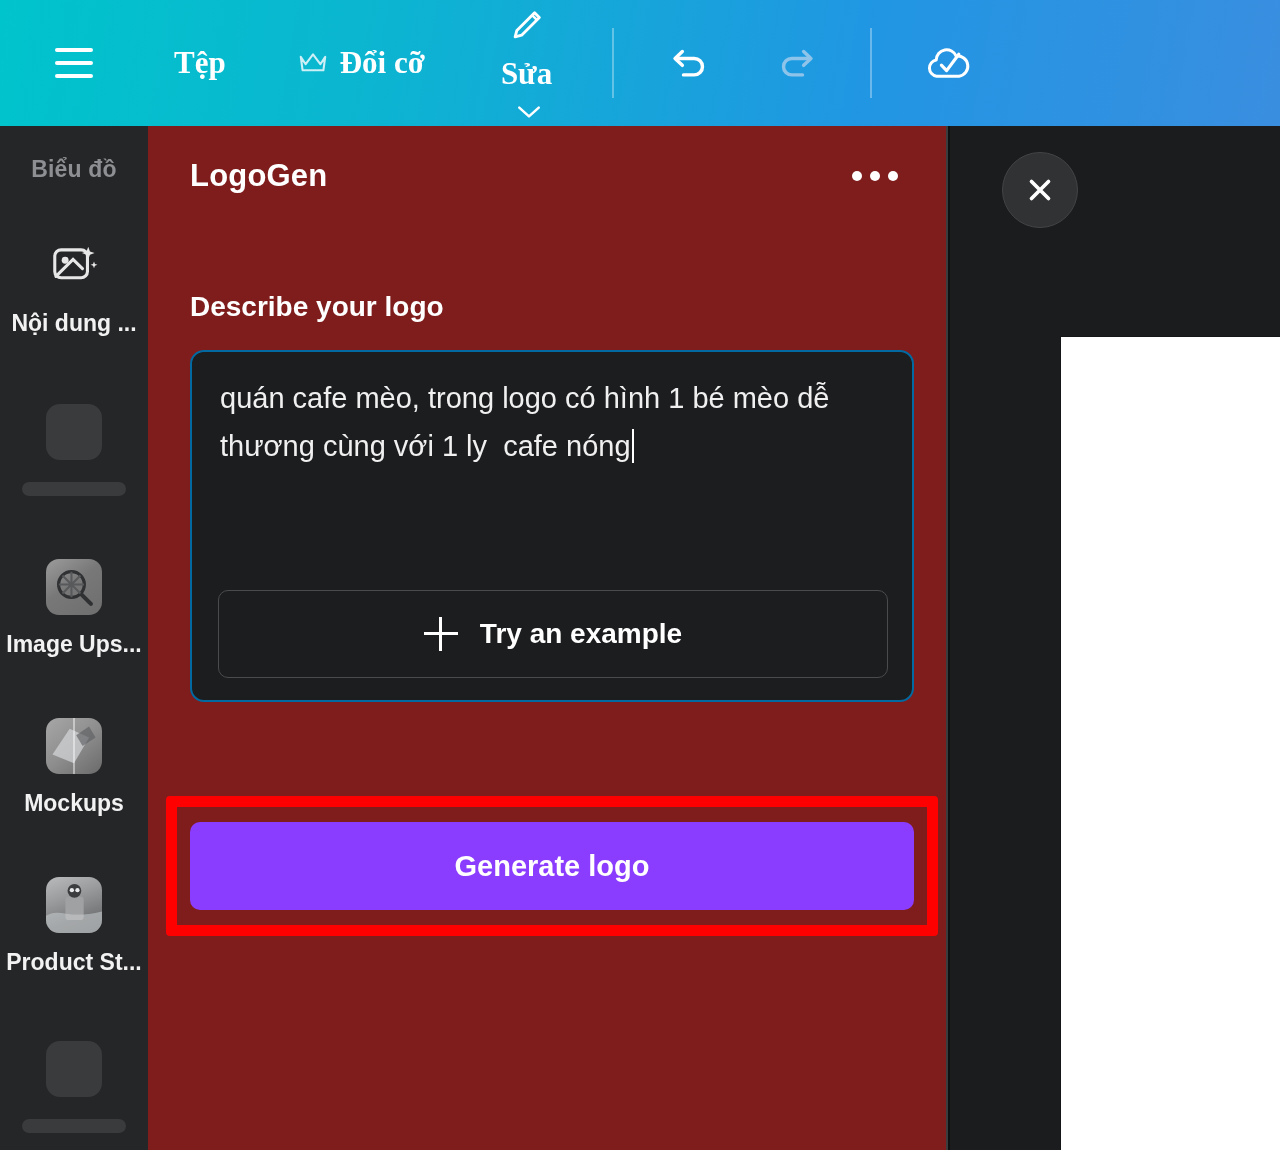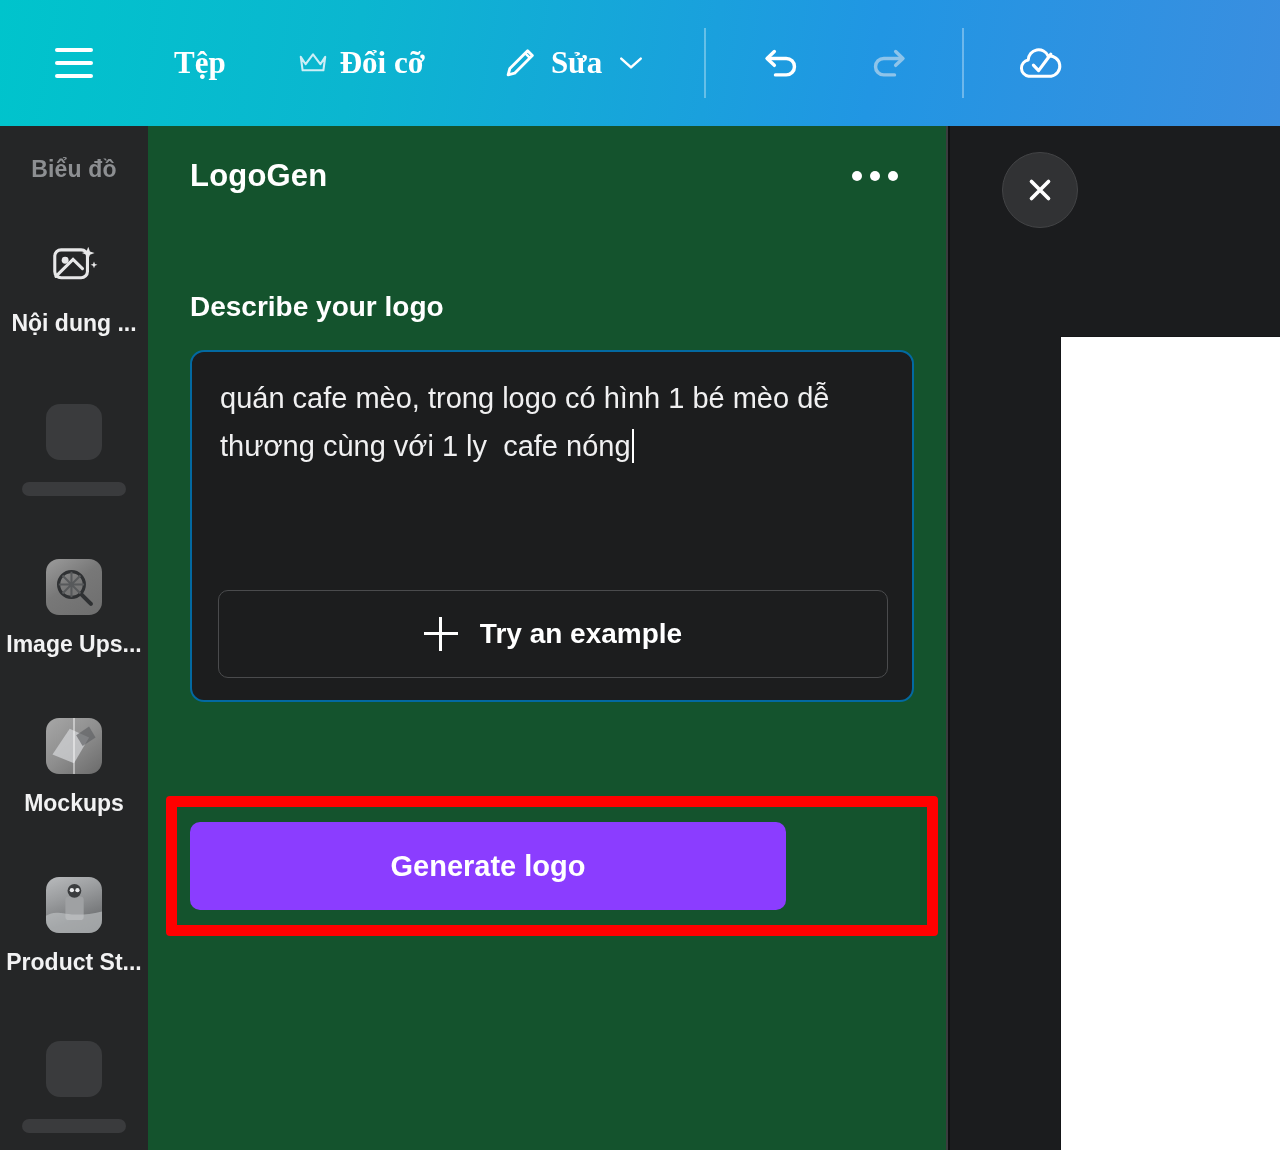--- a/index.html
+++ b/index.html
@@ -24,21 +24,21 @@
   }
   .tb-hamburger span { display:block; width: 38px; height: 4px; background:#fff; border-radius: 2px; }
 
   .tb-item {
     display: flex; align-items: center; gap: 12px;
     color: #fff; font-size: 31px; font-weight: 700;
     cursor: pointer; white-space: nowrap;
   }
   .tb-tep { margin-left: 72px; }
   .tb-doico { margin-left: 72px; }
-  .tb-sua { margin-left: 76px; font-weight: 600; }
+  .tb-sua { margin-left: 76px; font-weight: 600; flex-direction: column; }
 
   .crown { width: 30px; height: 22px; display:block; }
   .pencil { width: 38px; height: 38px; display:block; }
   .chev { width: 26px; height: 16px; display:block; margin-left: 4px; }
 
   .tb-divider {
     width: 2px; height: 70px; background: rgba(255,255,255,0.33);
     margin-left: 60px; margin-right: 0;
   }
   .tb-icon-btn {
@@ -94,21 +94,21 @@
   }
   .prodstudio-icon {
     width: 56px; height: 56px; border-radius: 13px;
     background: linear-gradient(160deg,#b9bbbd 0%,#9a9c9e 35%,#77797b 70%,#6a6c6e 100%);
     position: relative; overflow: hidden;
   }
 
   
   .panel {
     position: absolute; left: 148px; top: 126px; width: 800px; height: 1024px;
-    background: #14532d;
+    background: #7f1d1d;
     border-right: 2px solid #3b3c3e;
   }
   .panel-header {
     position: absolute; left: 0; top: 0; width: 798px; height: 100px;
     display: flex; align-items: center; justify-content: space-between;
     padding: 0 42px 0 42px;
   }
   .panel-title { color: #fff; font-size: 31px; font-weight: 700; letter-spacing: .2px; }
   .panel-more {
     display: flex; align-items: center; gap: 8px; cursor: pointer;
@@ -158,21 +158,21 @@
 
   
   .redbox {
     position: absolute; left: 166px; top: 796px;
     width: 772px; height: 140px;
     border: 11px solid #ff0000;
     border-radius: 4px;
   }
   .gen-btn {
     position: absolute; left: 190px; top: 822px;
-    width: 596px; height: 88px;
+    width: 724px; height: 88px;
     background: #8b3dff; border: none; border-radius: 10px;
     color: #fff; font-size: 29px; font-weight: 700;
     font-family: "Liberation Sans", sans-serif;
     cursor: pointer;
   }
 
   
   .workspace {
     position: absolute; left: 950px; top: 126px; width: 330px; height: 1024px;
     background: #1b1c1e;

